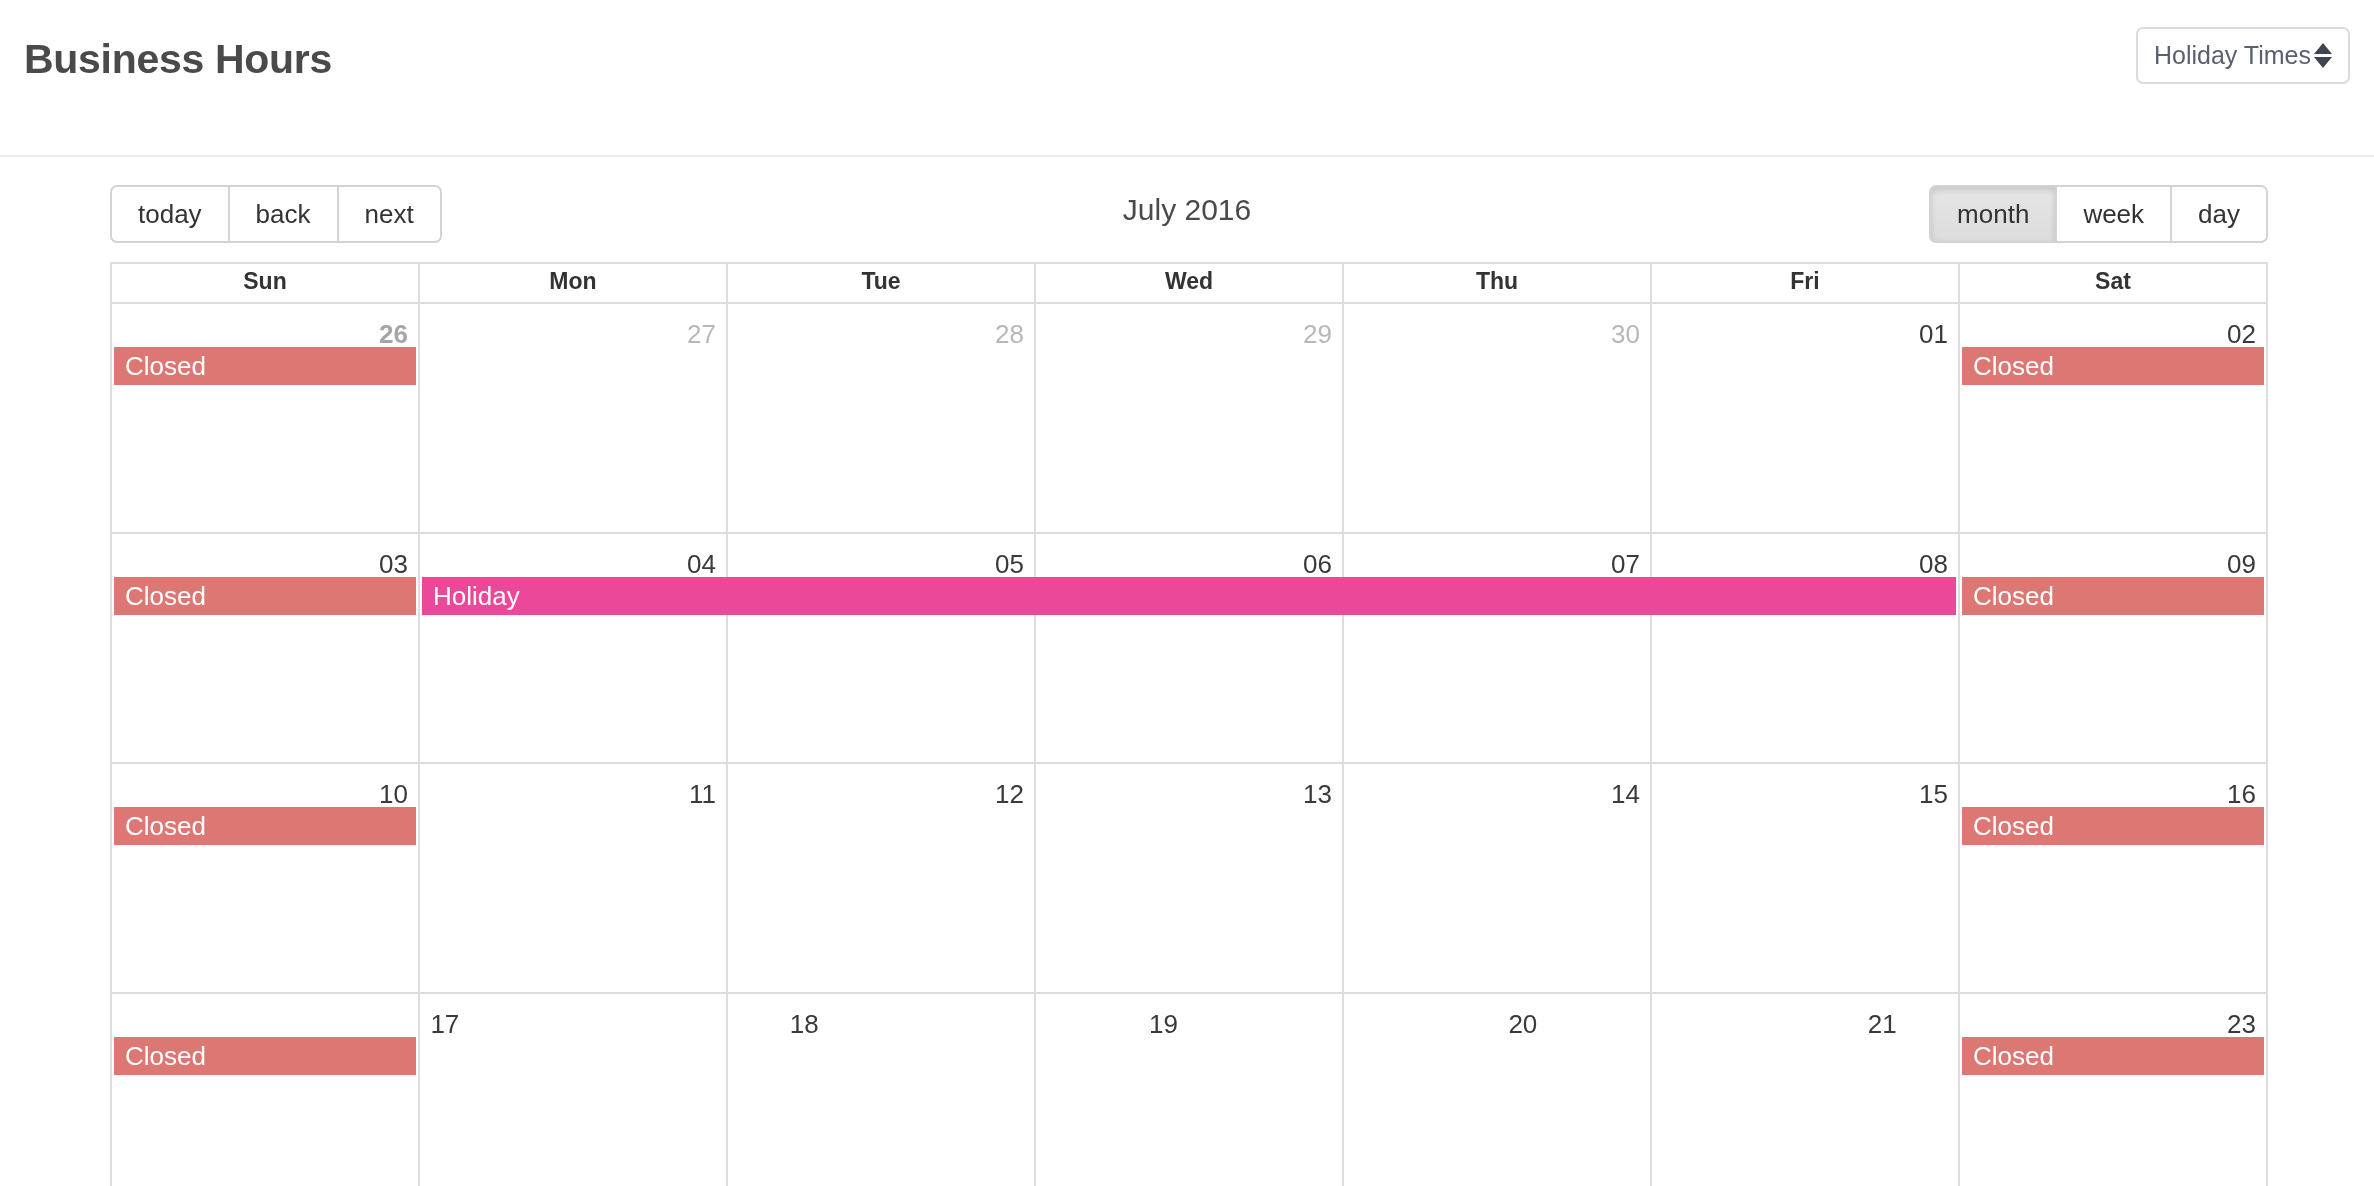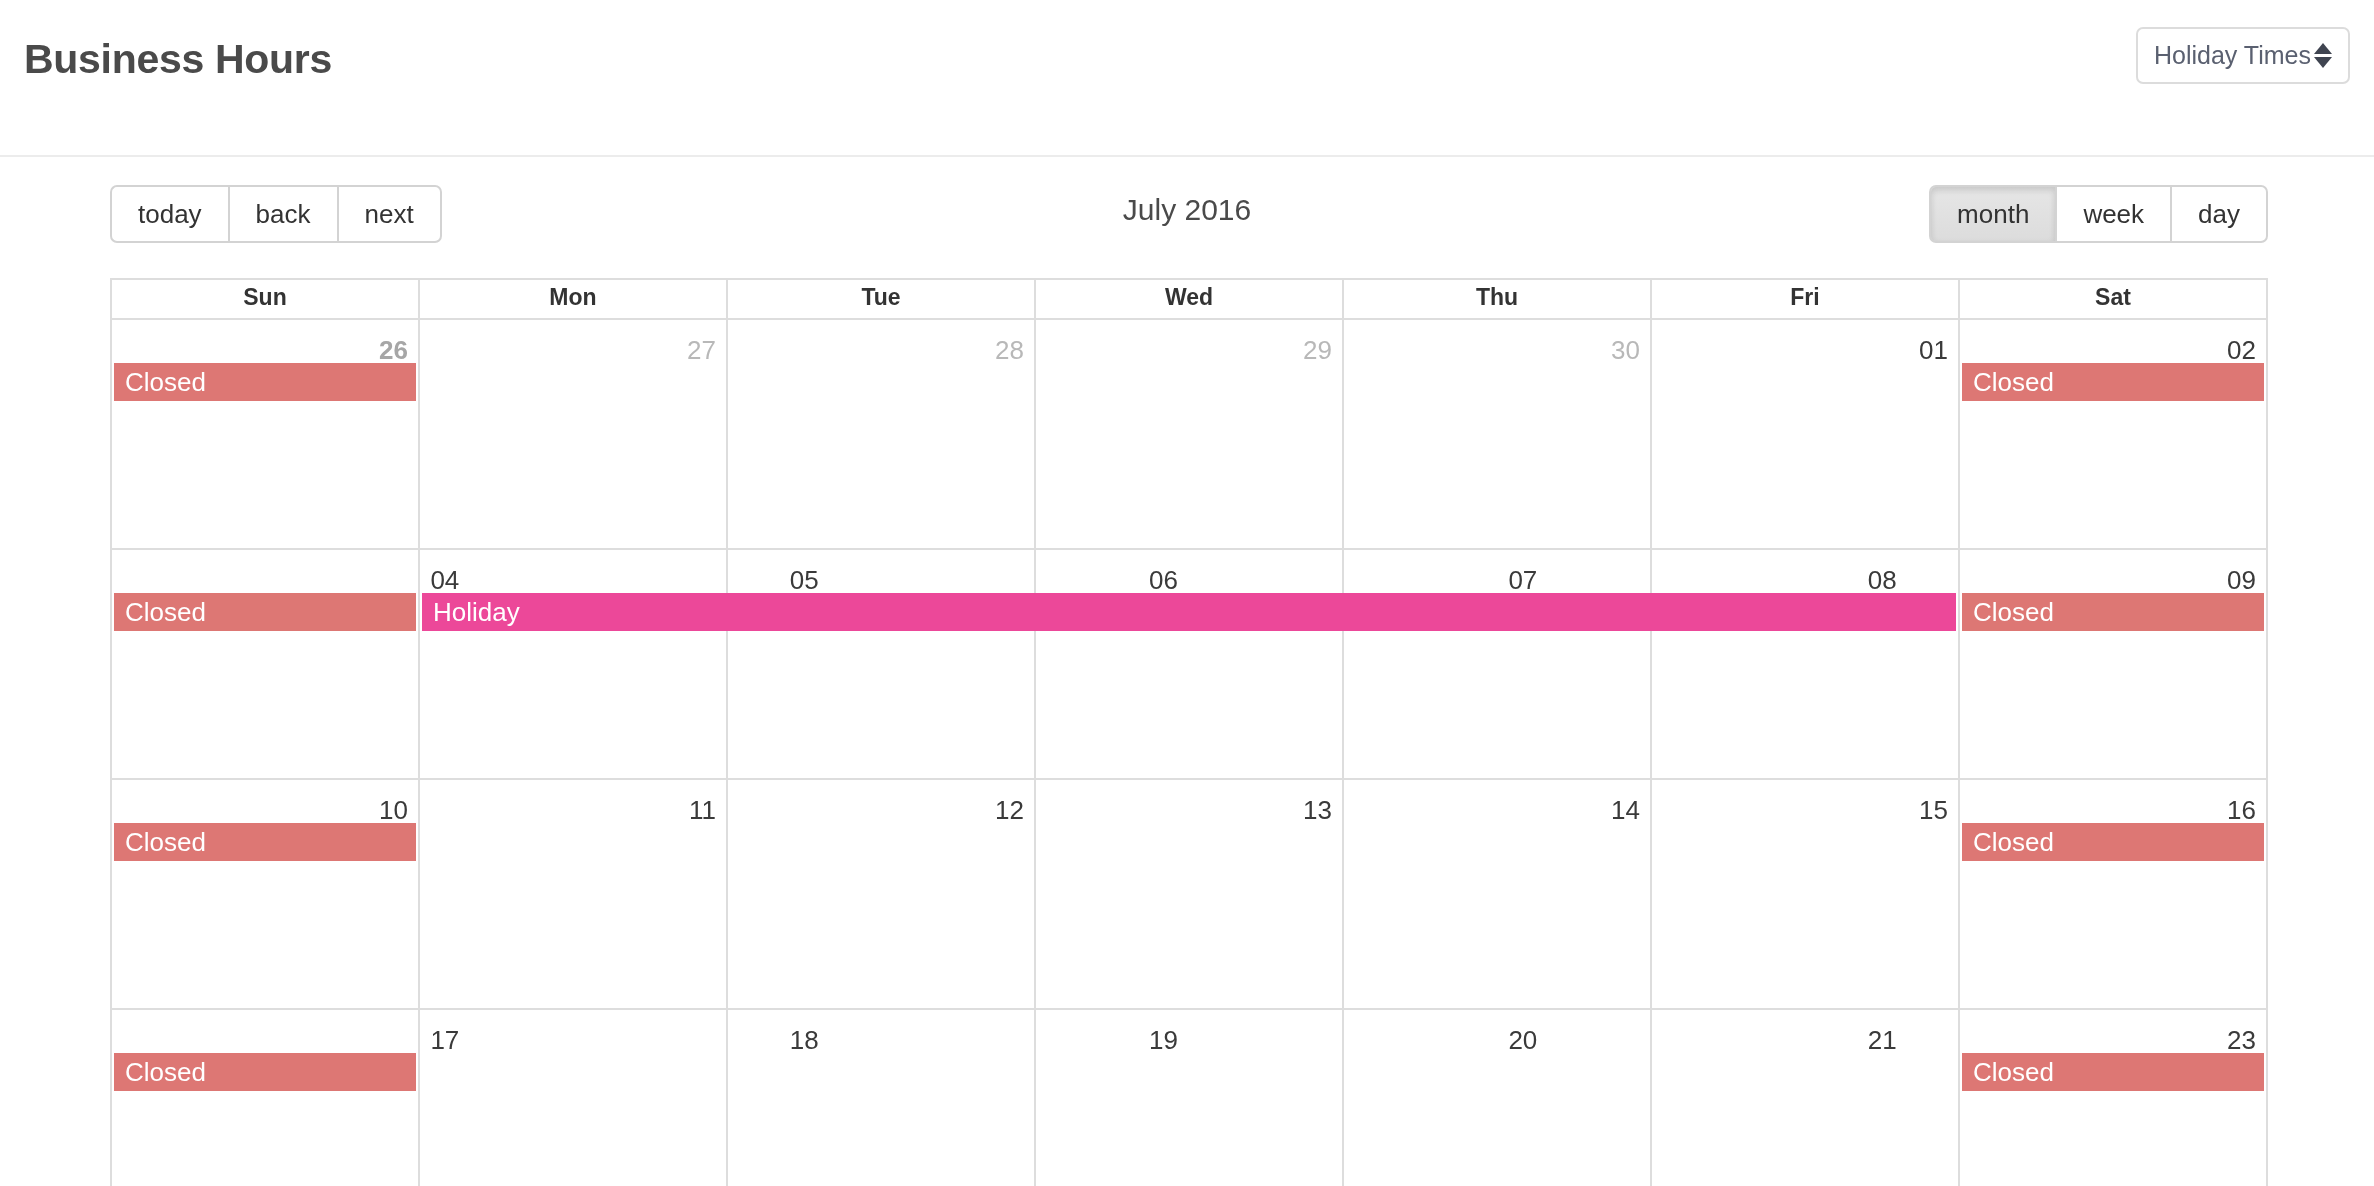--- a/index.html
+++ b/index.html
@@ -65,21 +65,21 @@
   .sort-arrows .down {
     width: 0; height: 0;
     border-left: 9px solid transparent;
     border-right: 9px solid transparent;
     border-top: 11px solid #3f4450;
   }
 
   
   .cal-toolbar {
     position: relative;
-    height: 121px;
+    height: 105px;
   }
   .btn-group {
     position: absolute;
     top: 28px;
     display: flex;
   }
   .btn-group.left  { left: 110px; }
   .btn-group.right { right: 106px; }
 
   .cal-btn {
@@ -275,20 +275,21 @@
         <div class="day-bg-layer">
           <div class="day-bg"></div>
           <div class="day-bg"></div>
           <div class="day-bg"></div>
           <div class="day-bg"></div>
           <div class="day-bg"></div>
           <div class="day-bg"></div>
           <div class="day-bg"></div>
         </div>
         <div class="day-num-layer">
+          <div class="day-num">03</div>
           <div class="day-num">04</div>
           <div class="day-num">05</div>
           <div class="day-num">06</div>
           <div class="day-num">07</div>
           <div class="day-num">08</div>
           <div class="day-num">09</div>
         </div>
         <div class="event-layer">
           <div class="event" style="left: calc(0% + 2px); width: calc(14.2857% - 6px); background: rgb(221, 119, 116);">Closed</div>
           <div class="event" style="left: calc(14.2857% + 2px); width: calc(71.4286% - 6px); background: #ec4899;">Holiday</div>

